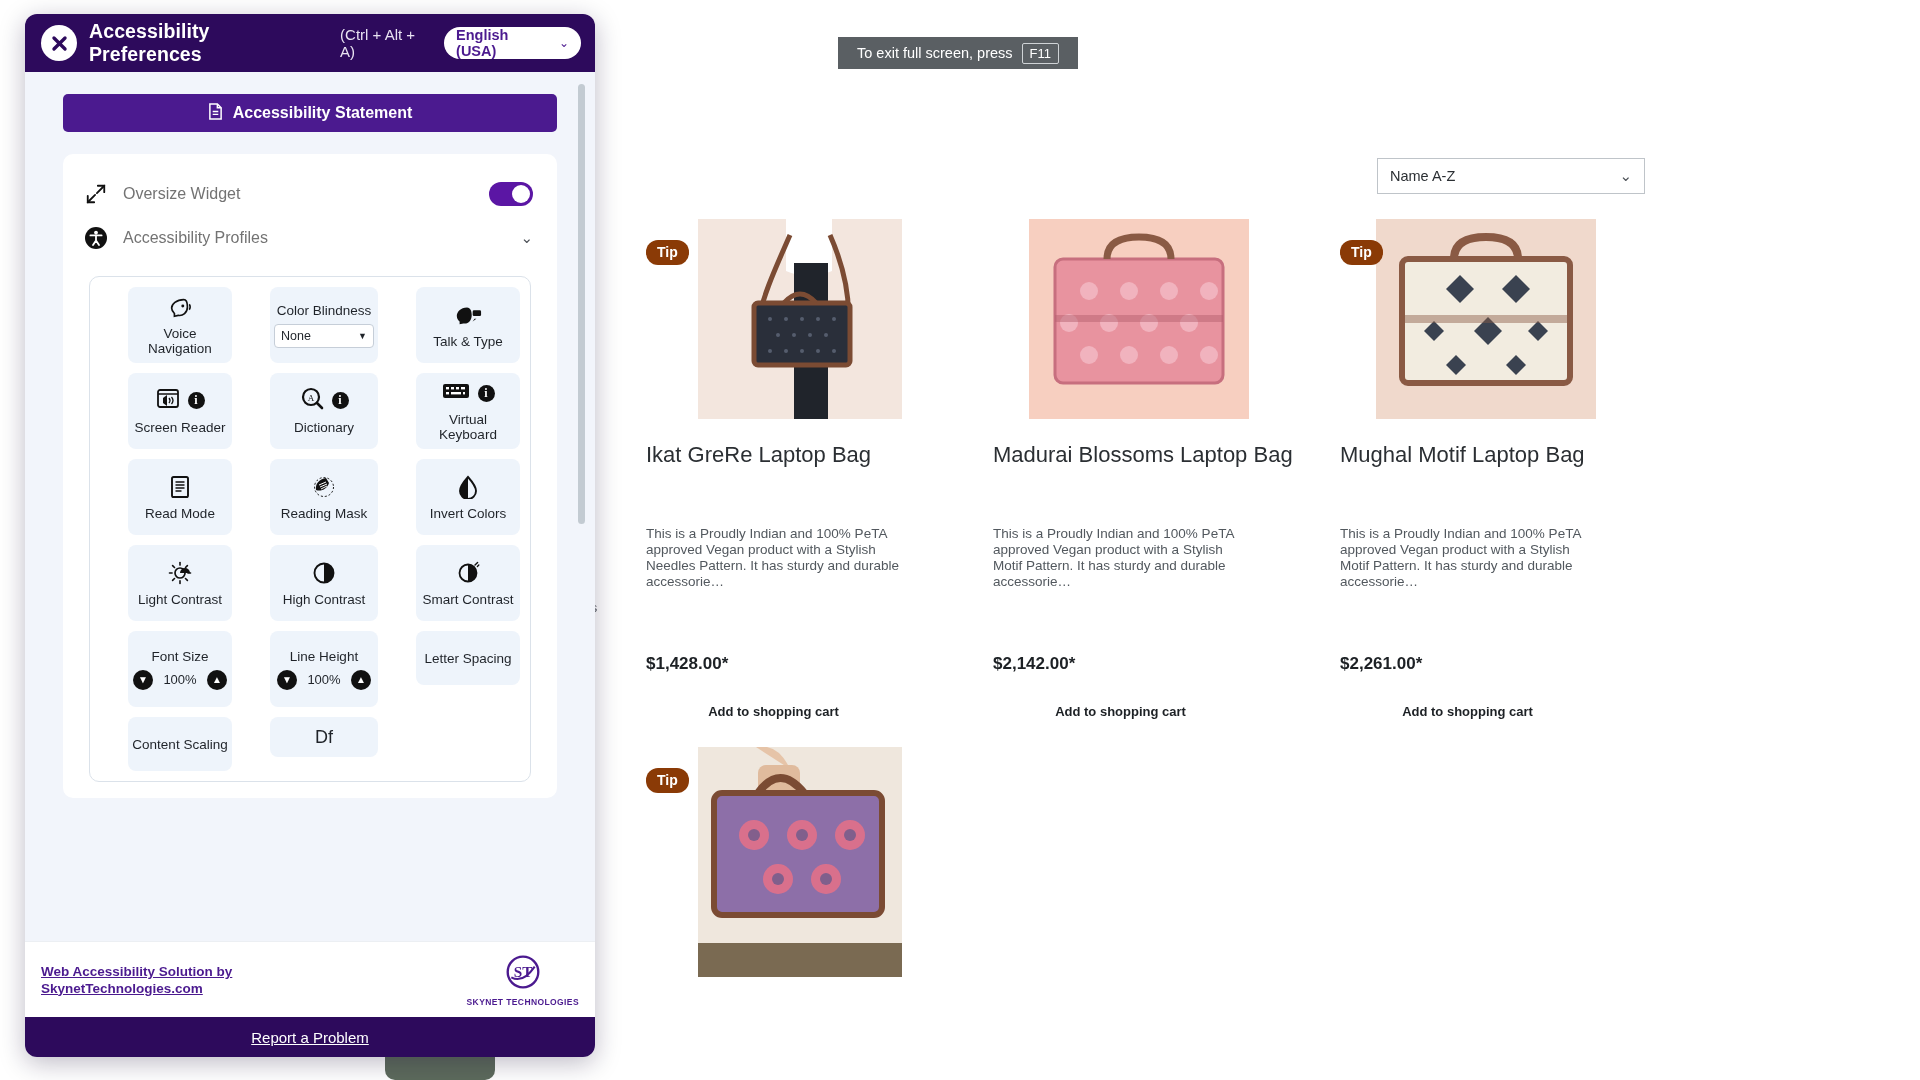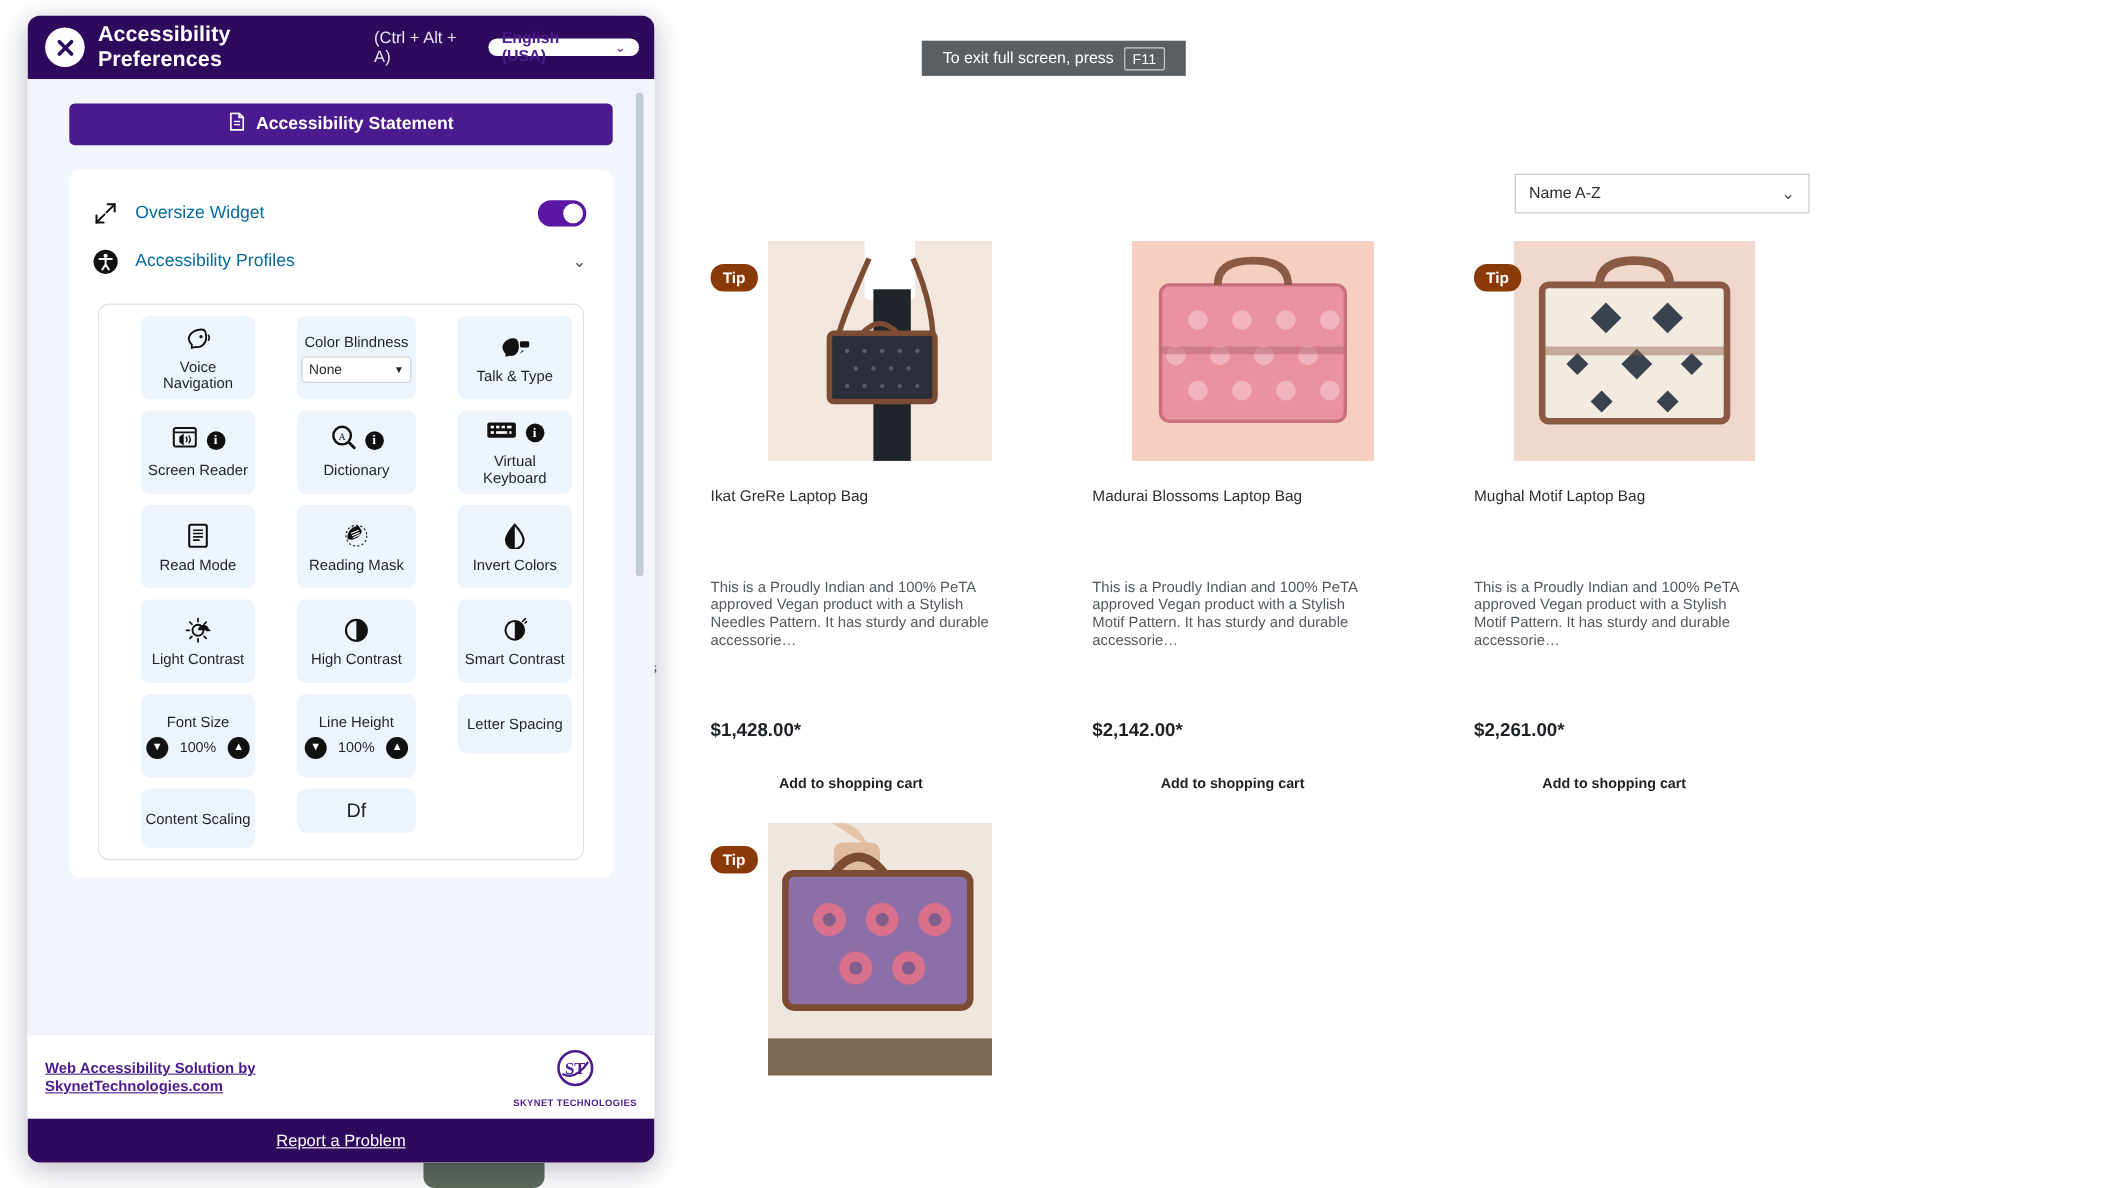--- a/index.html
+++ b/index.html
@@ -47,21 +47,21 @@
     background: #8a3a06; color: #fff;
     font-size: 14px; font-weight: bold;
     padding: 4px 11px 5px; border-radius: 12px;
   }
   .photo {
     position: absolute; left: 52px; top: 9px;
     width: 204px; height: 200px; overflow: hidden;
   }
   .photo svg { display:block; width:100%; height:100%; }
   .card-title {
-    font-size: 14px; color: #2b2f33; margin-top: 14px;
+    font-size: 22px; color: #2b2f33; margin-top: 14px;
     min-height: 84px;
   }
   .card-desc {
     font-size: 13.5px; color: #52585e; line-height: 1.18;
     width: 255px; min-height: 128px;
   }
   .card-price {
     font-size: 17px; font-weight: bold; color: #1d2125;
   }
   .card-cart {
@@ -95,21 +95,21 @@
   .close-btn {
     width: 36px; height: 36px; border-radius: 50%;
     background:#fff; display:flex; align-items:center; justify-content:center;
     flex:0 0 36px; cursor:pointer;
   }
   .close-btn svg { width:19px; height:19px; }
   .w-title { font-size: 19.5px; font-weight: bold; letter-spacing:.1px; }
   .w-shortcut { font-size: 15px; color:#e9e3f2; margin-left: 4px; }
   .lang-pill {
     margin-left: auto; background:#fff; color:#4b1a8f;
-    border-radius: 18px; height: 16px;
+    border-radius: 18px; height: 32px;
     display:flex; align-items:center; gap:8px;
     padding: 0 12px; font-size:14.5px; font-weight:bold; cursor:pointer;
   }
   .lang-pill .chev { font-size: 12px; font-weight: normal; }
 
   .w-body {
     flex: 1 1 auto; overflow: hidden; position: relative;
     background: #f2f5fb;
     padding: 0 2px;
   }
@@ -129,21 +129,21 @@
     font-size: 16px; font-weight: bold; cursor:pointer;
   }
   .panel {
     margin: 22px 36px 0; background:#fff; border-radius: 10px;
     padding: 18px 18px 10px;
   }
   .opt-row {
     display:flex; align-items:center; gap: 14px;
     padding: 8px 6px 8px 2px; min-height: 44px; cursor:pointer;
   }
-  .opt-row .label { font-size: 16px; color:#0369a1; }
+  .opt-row .label { font-size: 16px; color:#737373; }
   .opt-ico { width:26px; display:flex; align-items:center; justify-content:center; }
   .toggle {
     margin-left:auto; width: 44px; height: 24px; border-radius: 14px;
     background:#5b16a4; position:relative; cursor:pointer;
   }
   .toggle .knob {
     position:absolute; right: 3px; top: 3px;
     width: 18px; height:18px; border-radius:50%; background:#fff;
   }
   .chev-down { margin-left:auto; color:#4a4f55; font-size: 15px; }

